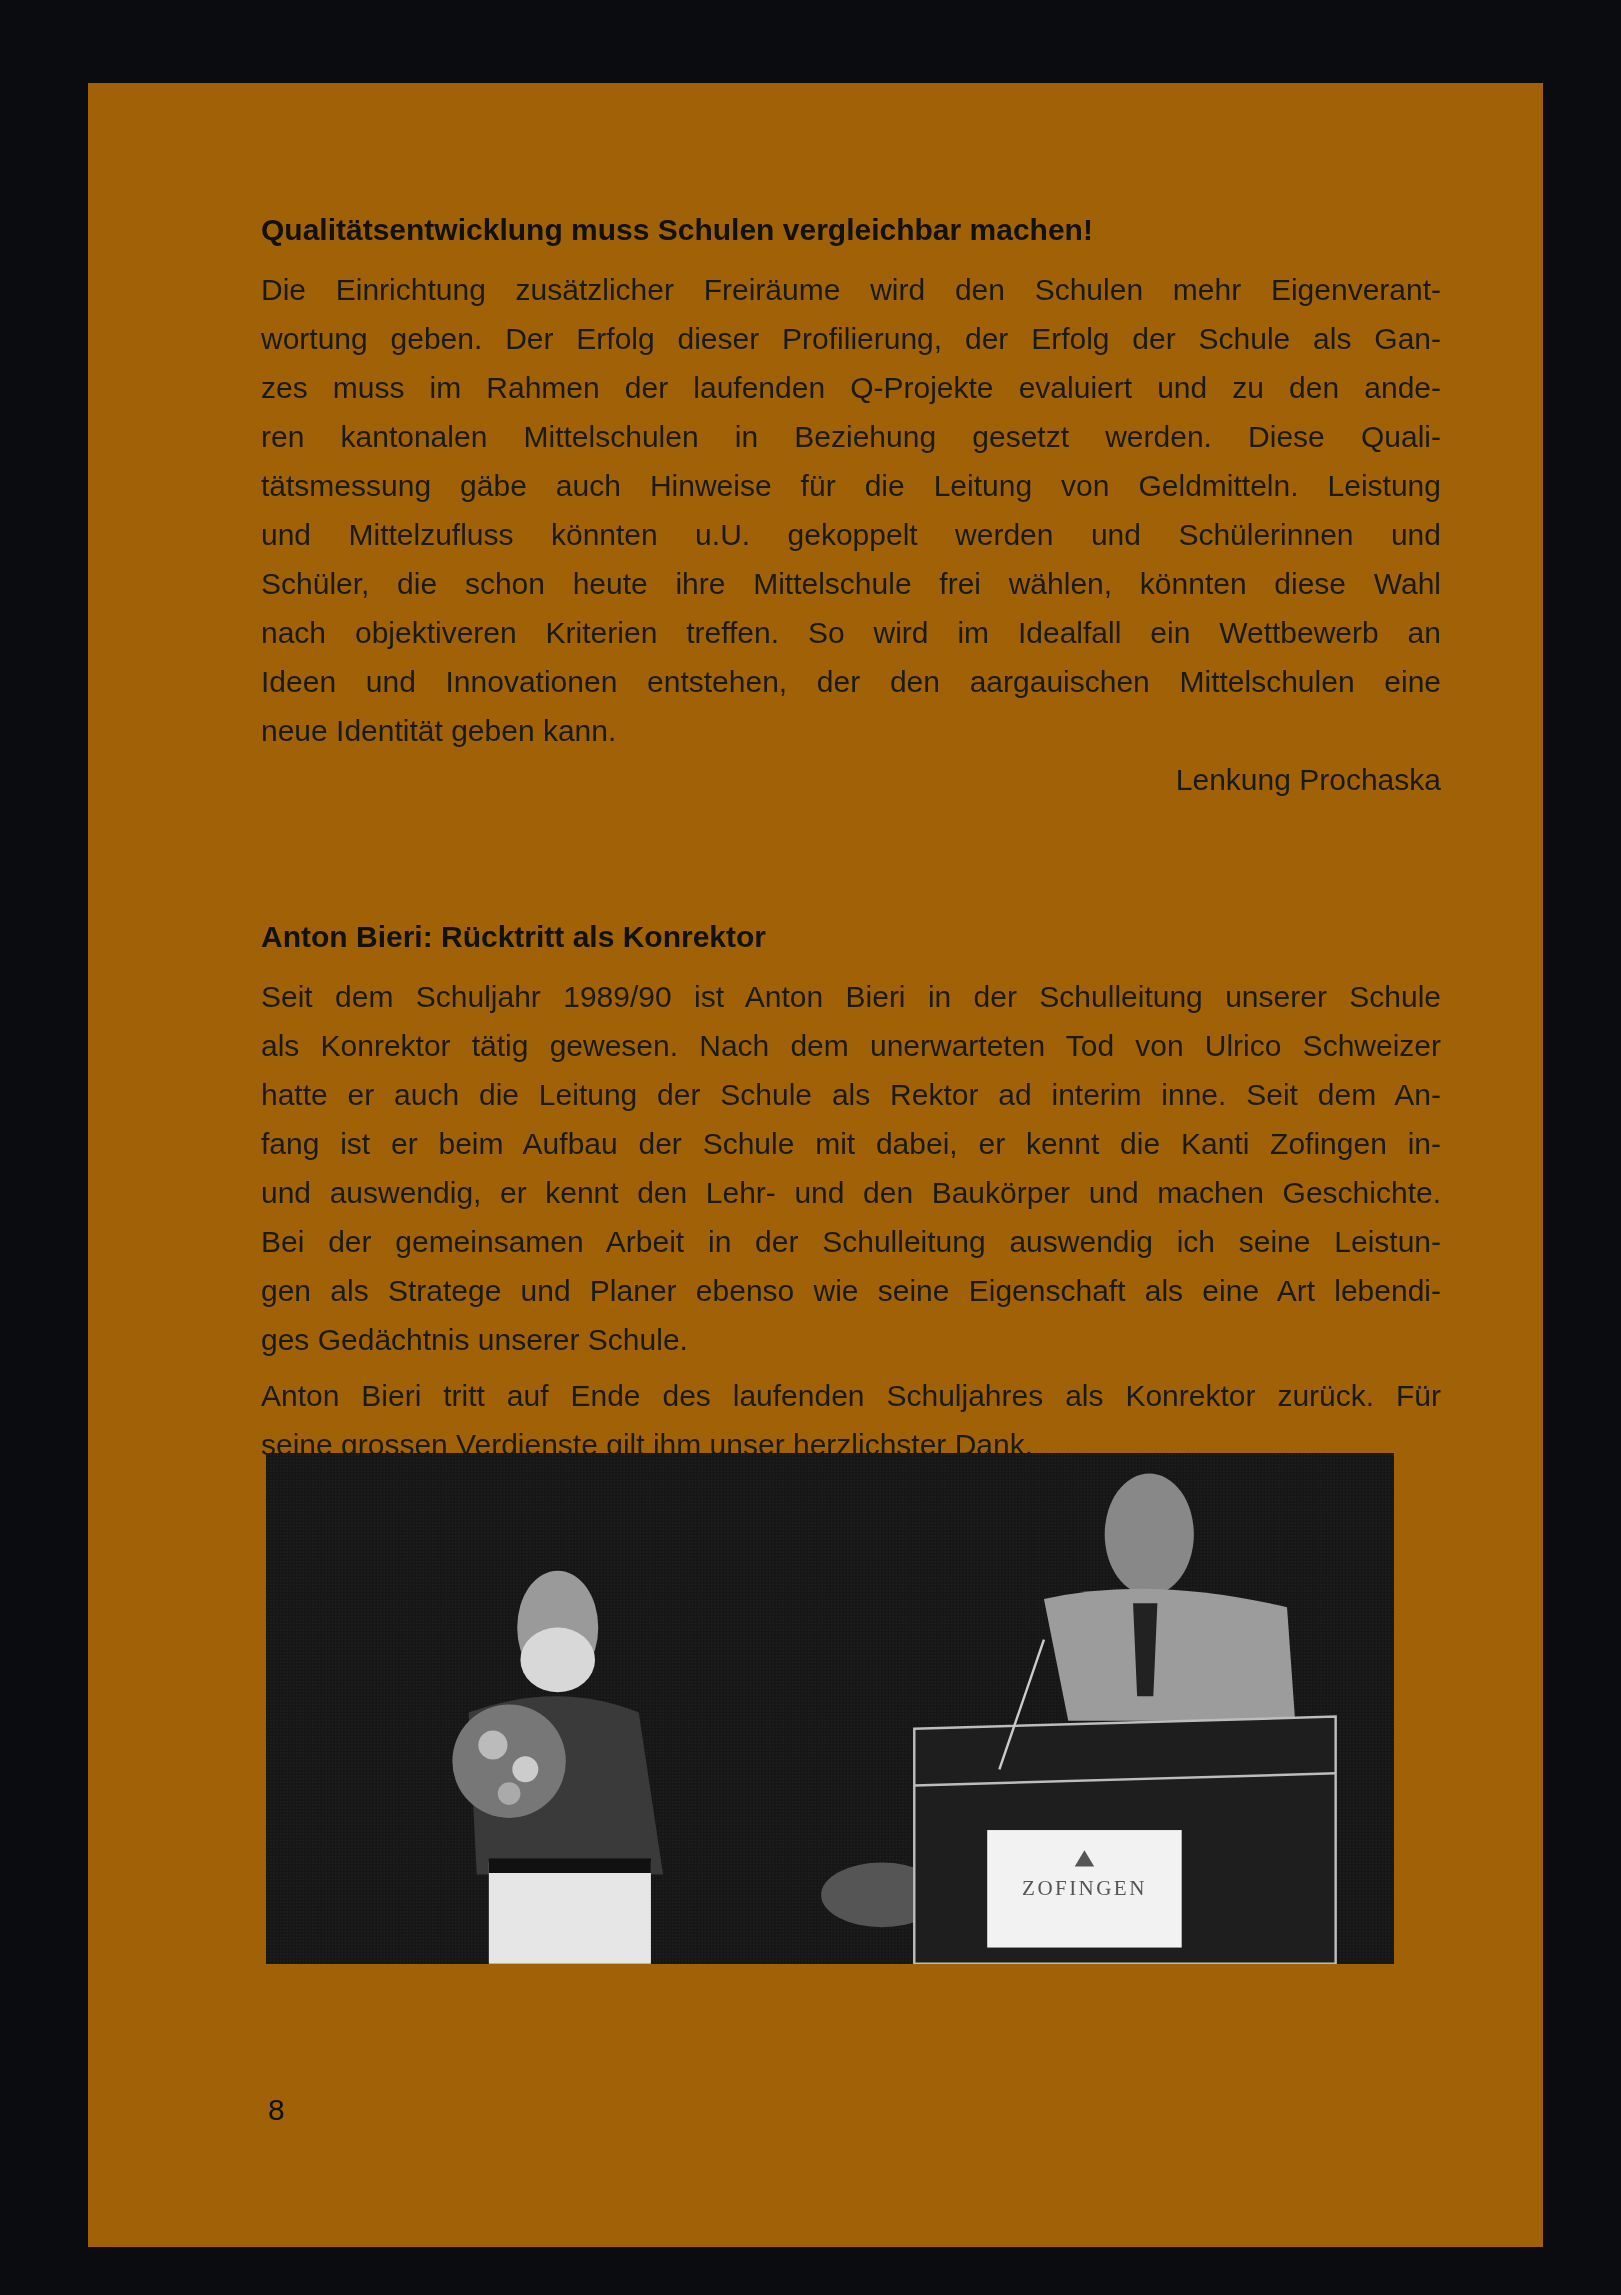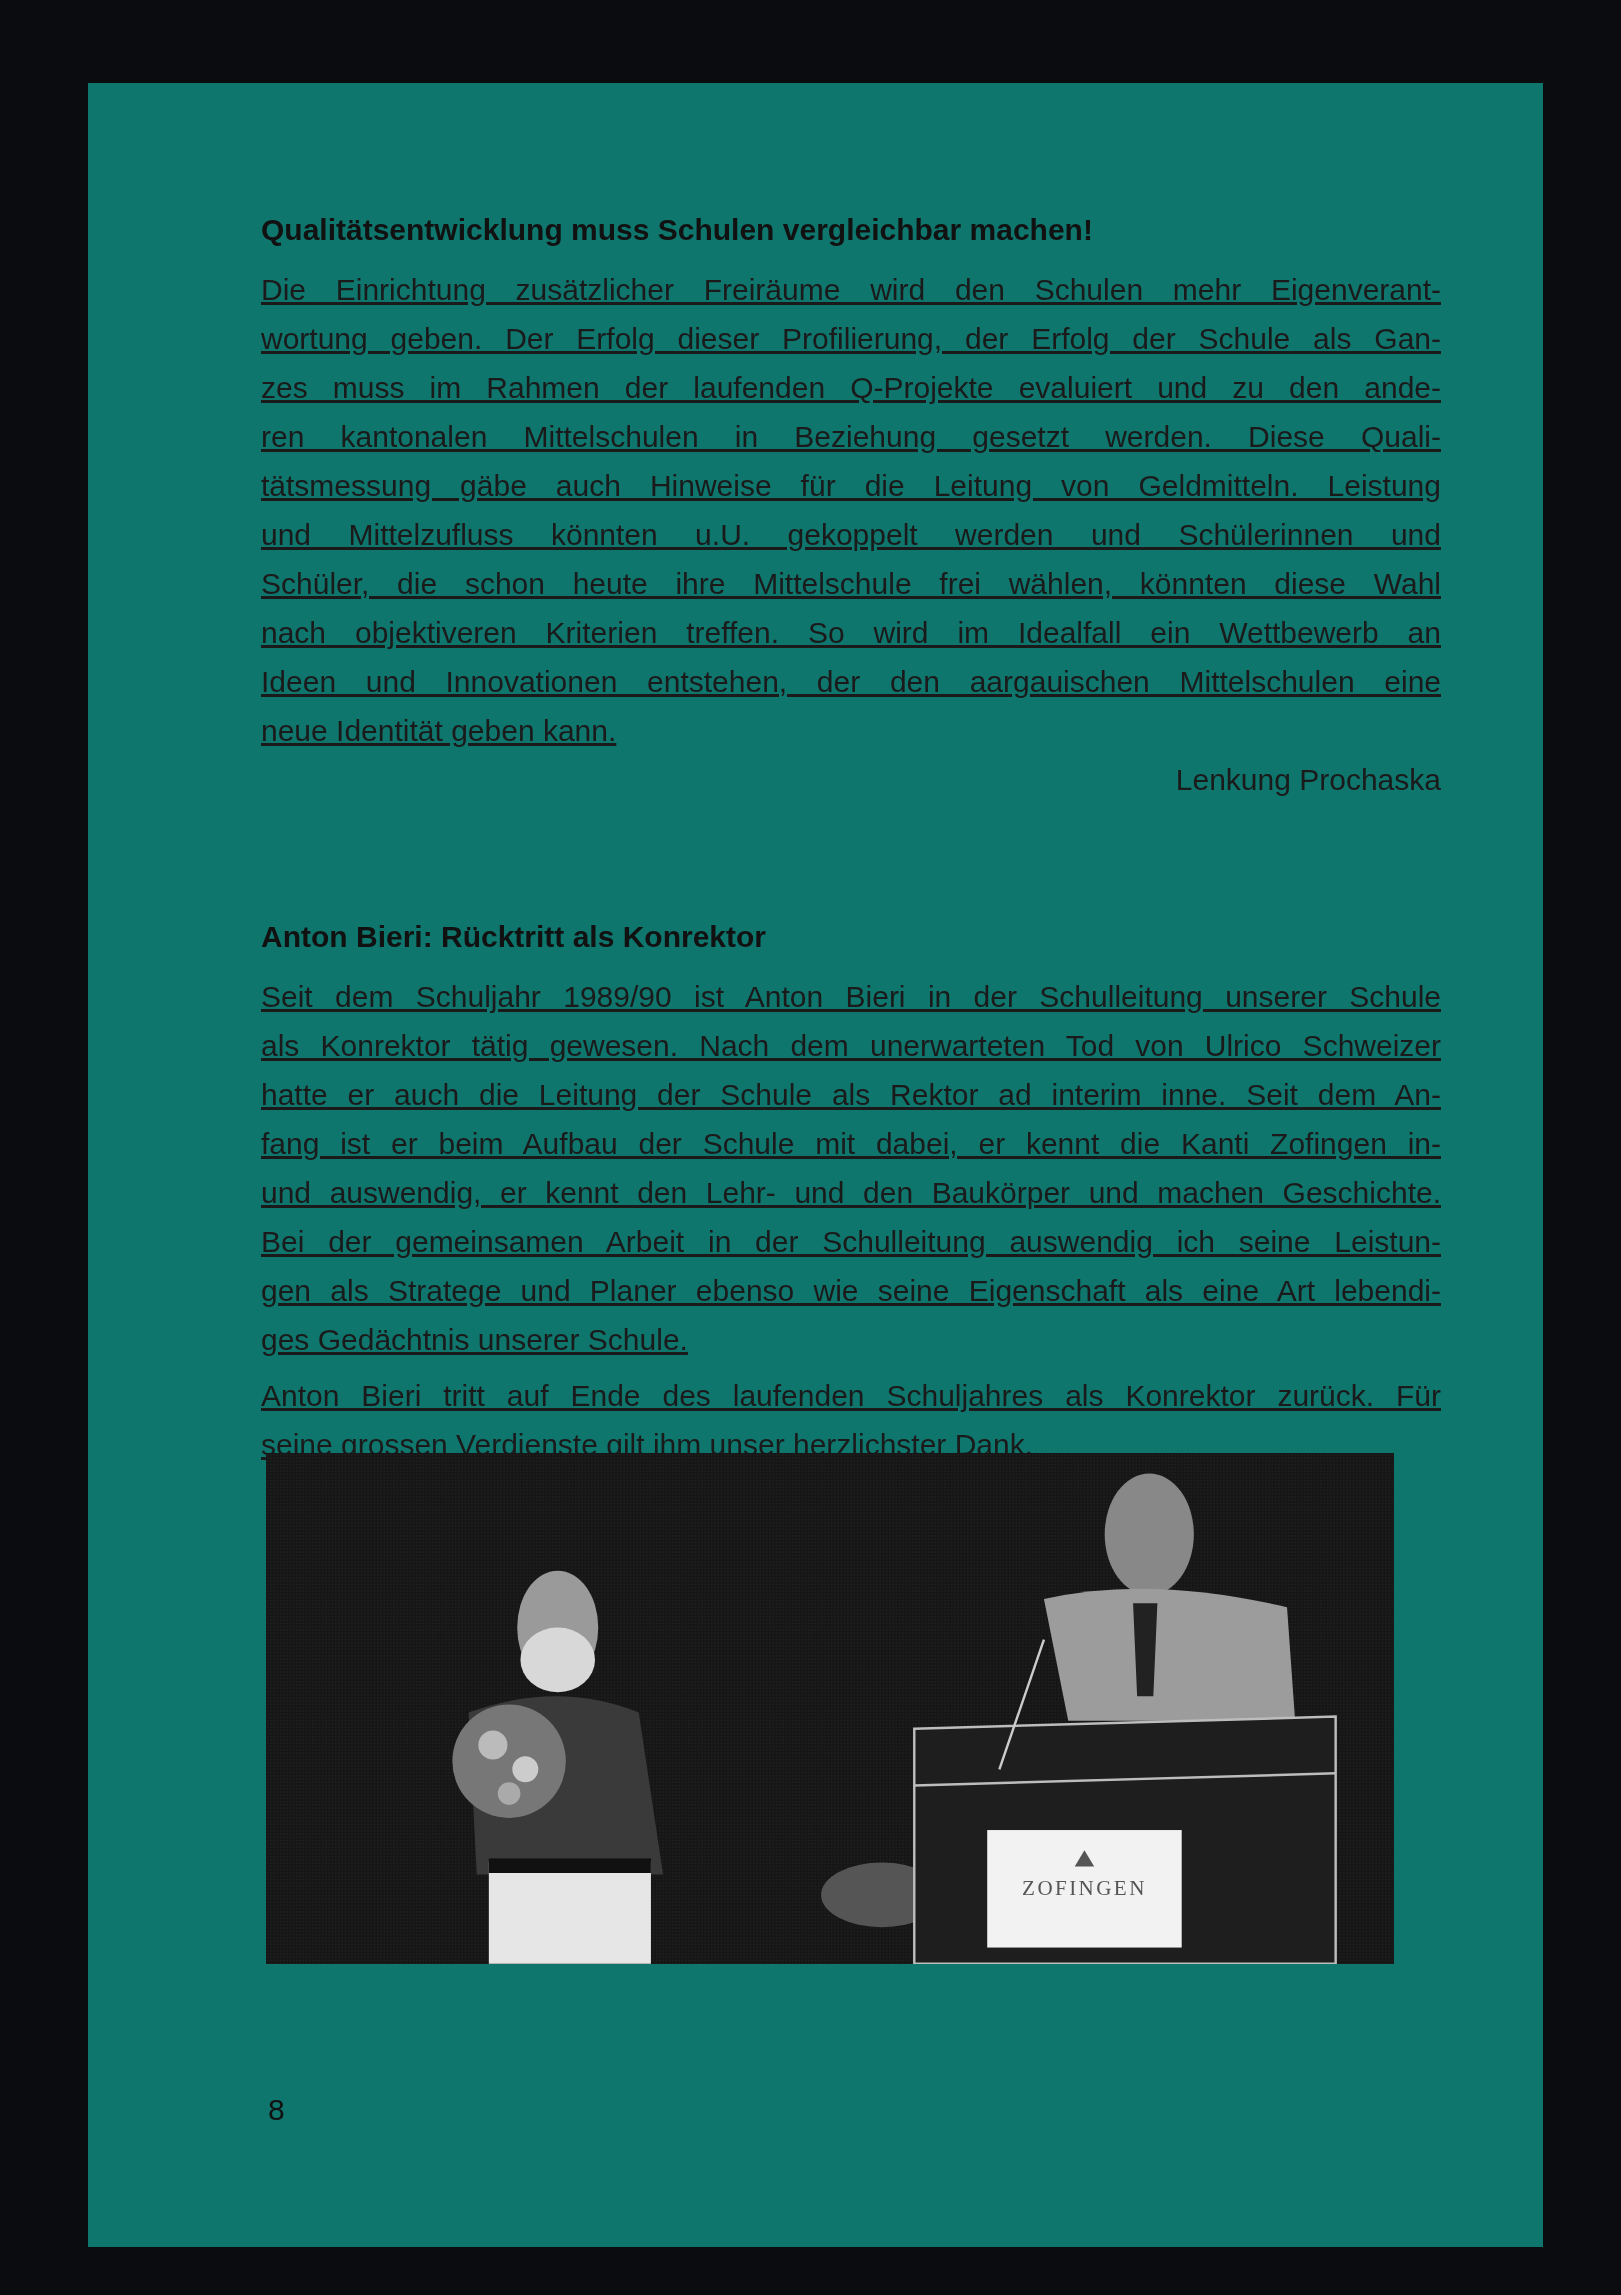--- a/index.html
+++ b/index.html
@@ -9,21 +9,21 @@
       height: 2295px;
       background: #0b0c10;
       overflow: hidden;
     }
     .page {
       position: absolute;
       left: 88px;
       top: 83px;
       width: 1455px;
       height: 2164px;
-      background: #0f766e;
+      background: #a16207;
     }
     .text-col {
       position: absolute;
       left: 173px;
       width: 1180px;
       font-family: "Liberation Sans", sans-serif;
       color: #1a1a1a;
     }
     .heading {
       font-weight: bold;
@@ -38,21 +38,20 @@
       margin: 0;
       text-align: justify;
       text-align-last: left;
       hyphens: manual;
     }
     .para .ln {
       display: block;
       text-align: justify;
       text-align-last: justify;
       white-space: nowrap;
-      text-decoration: underline;
     }
     .para .ln.last {
       text-align-last: left;
     }
     .signature {
       font-size: 30px;
       line-height: 49px;
       text-align: right;
       margin: 0;
     }

